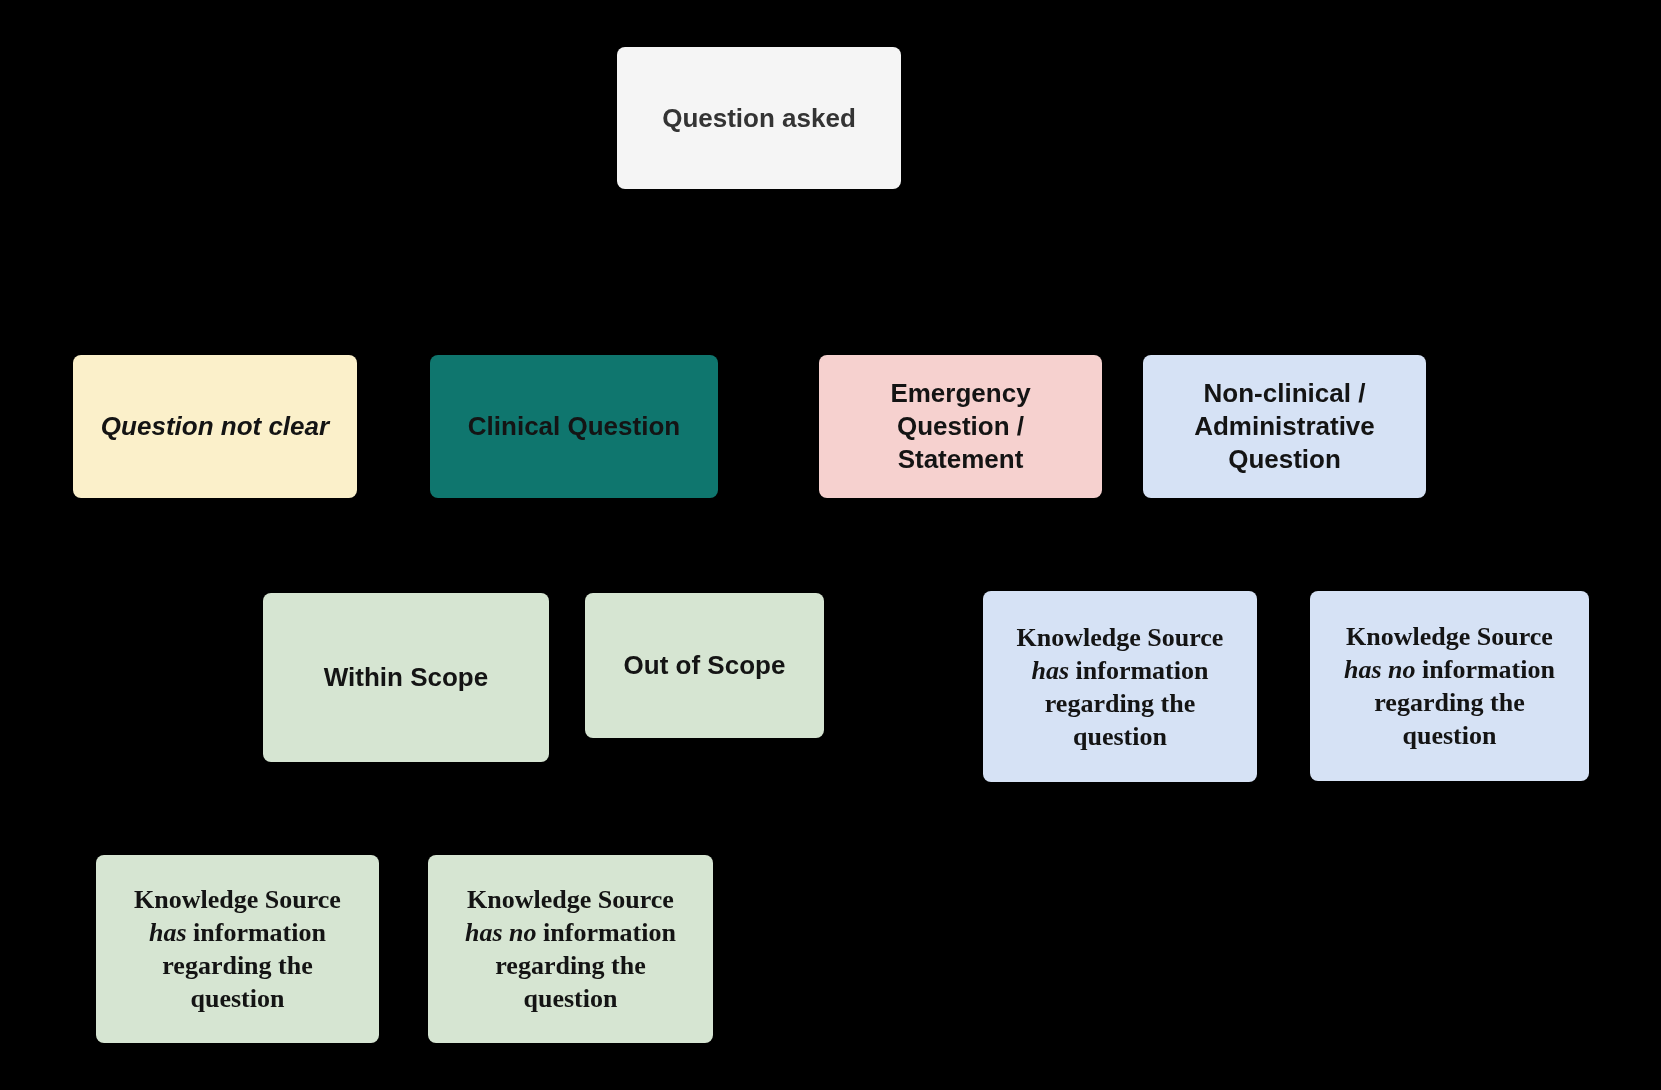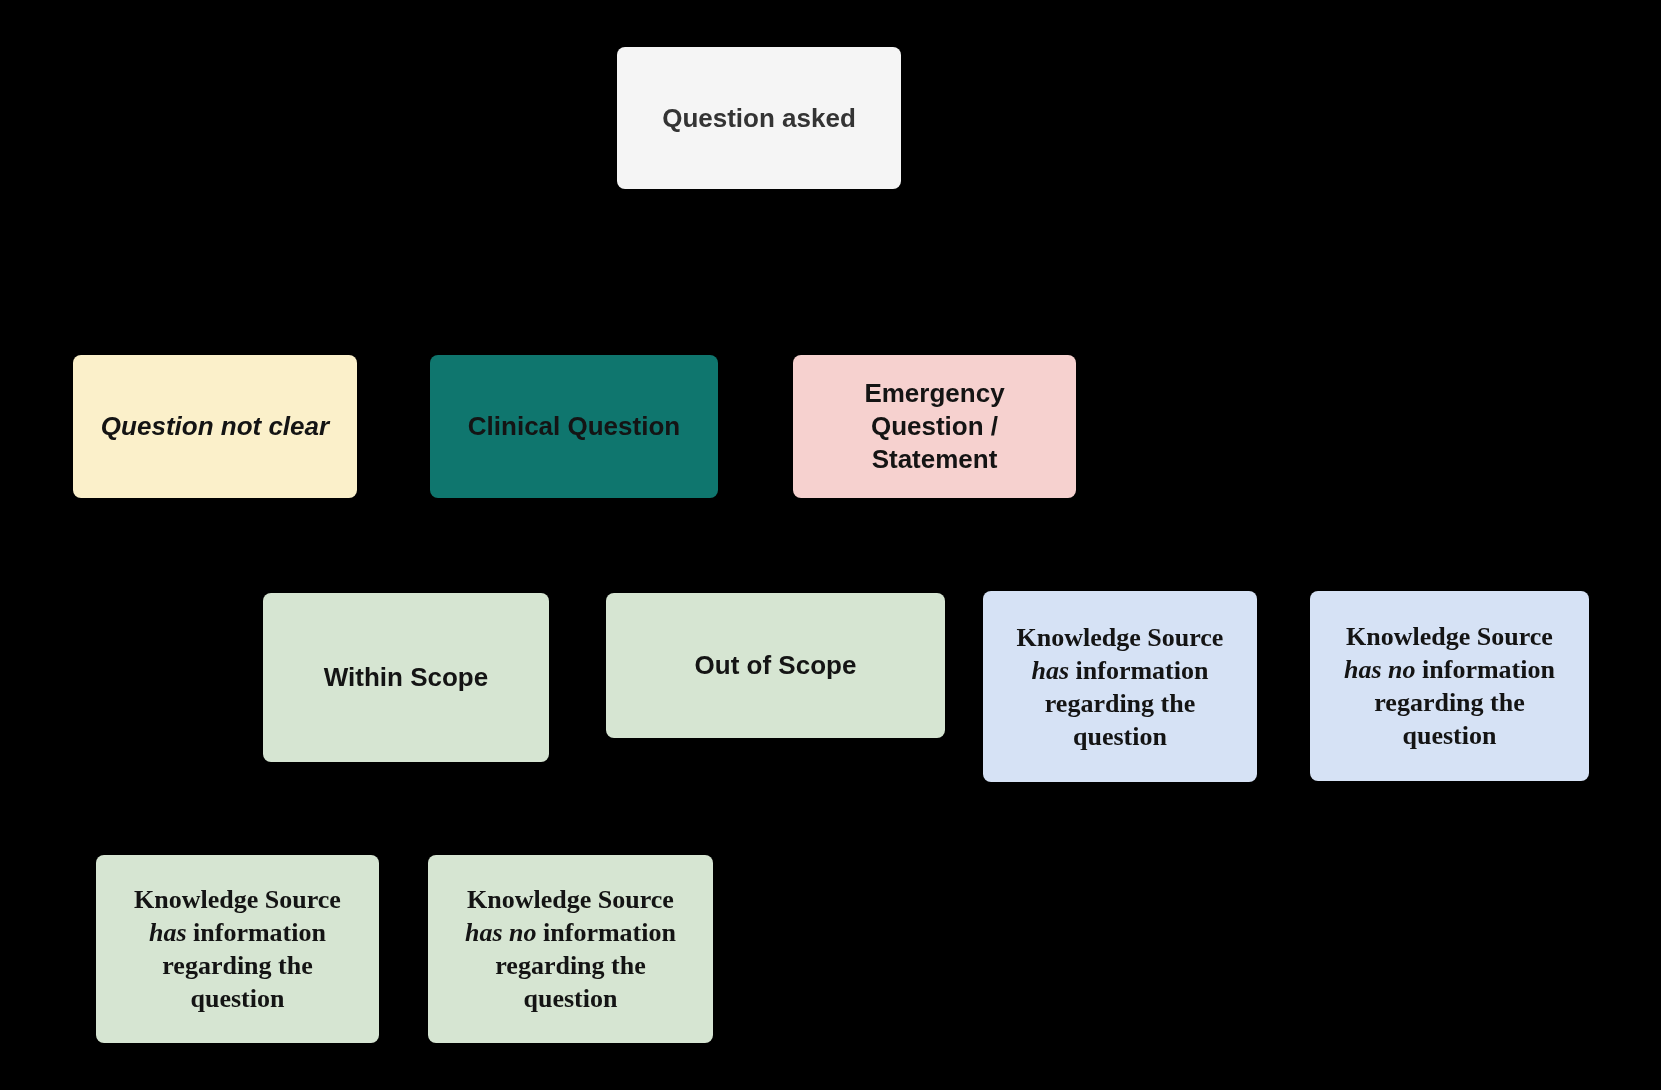--- a/index.html
+++ b/index.html
@@ -34,24 +34,24 @@
     white-space: normal;
     font-family: Liberation Serif, serif;
   }
   .label em {
     font-style: italic;
   }
   
   .n-question-asked   { left: 617px;  top: 47px;  width: 284px; height: 142px; }
   .n-not-clear        { left: 73px;   top: 355px; width: 284px; height: 143px; }
   .n-clinical         { left: 430px;  top: 355px; width: 288px; height: 143px; }
-  .n-emergency        { left: 793px;  top: 355px; width: 283px; height: 143px; }
+  .n-emergency        { left: 819px;  top: 355px; width: 283px; height: 143px; }
   .n-non-clinical     { left: 1143px; top: 355px; width: 283px; height: 143px; }
   .n-within-scope     { left: 263px;  top: 593px; width: 286px; height: 169px; }
-  .n-out-of-scope     { left: 606px;  top: 593px; width: 339px; height: 145px; }
+  .n-out-of-scope     { left: 585px;  top: 593px; width: 239px; height: 145px; }
   .n-ks-blue-has      { left: 983px;  top: 591px; width: 274px; height: 191px; }
   .n-ks-blue-hasno    { left: 1310px; top: 591px; width: 279px; height: 190px; }
   .n-ks-green-has     { left: 96px;   top: 855px; width: 283px; height: 188px; }
   .n-ks-green-hasno   { left: 428px;  top: 855px; width: 285px; height: 188px; }
 </style>
 </head>
 <body>
 
 <div class="canvas" style="background: rgb(0, 0, 0);">
 
@@ -66,20 +66,25 @@
   <div class="node n-clinical" style="background: #0f766e; color: rgb(20, 20, 20);">
     <div class="label">Clinical Question</div>
   </div>
 
   <div class="node n-emergency" style="background: rgb(246, 209, 207); color: rgb(20, 20, 20);">
     <div class="label">Emergency
 Question /
 Statement</div>
   </div>
 
+  <div class="node n-non-clinical" style="background: rgb(214, 226, 245); color: rgb(20, 20, 20);">
+    <div class="label">Non-clinical /
+Administrative
+Question</div>
+  </div>
 
   <div class="node n-within-scope" style="background: rgb(214, 229, 210); color: rgb(20, 20, 20);">
     <div class="label">Within Scope</div>
   </div>
 
   <div class="node n-out-of-scope" style="background: rgb(214, 229, 210); color: rgb(20, 20, 20);">
     <div class="label">Out of Scope</div>
   </div>
 
   <div class="node n-ks-blue-has" style="background: rgb(214, 226, 245); color: rgb(20, 20, 20);">

